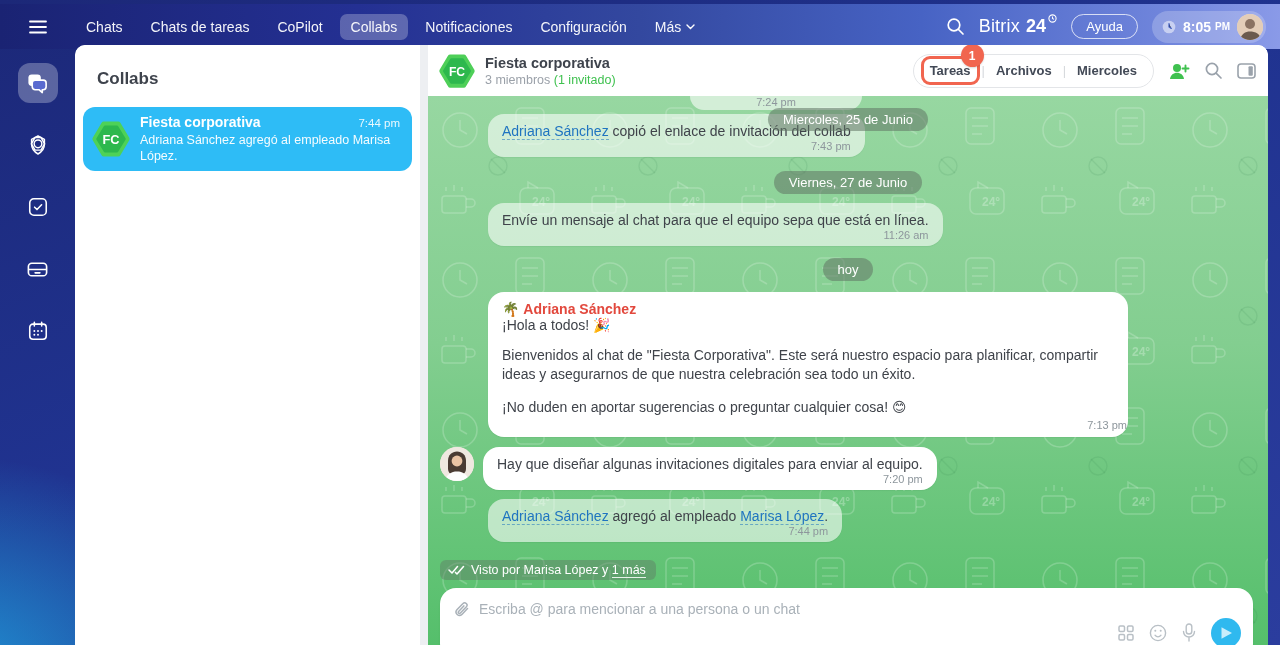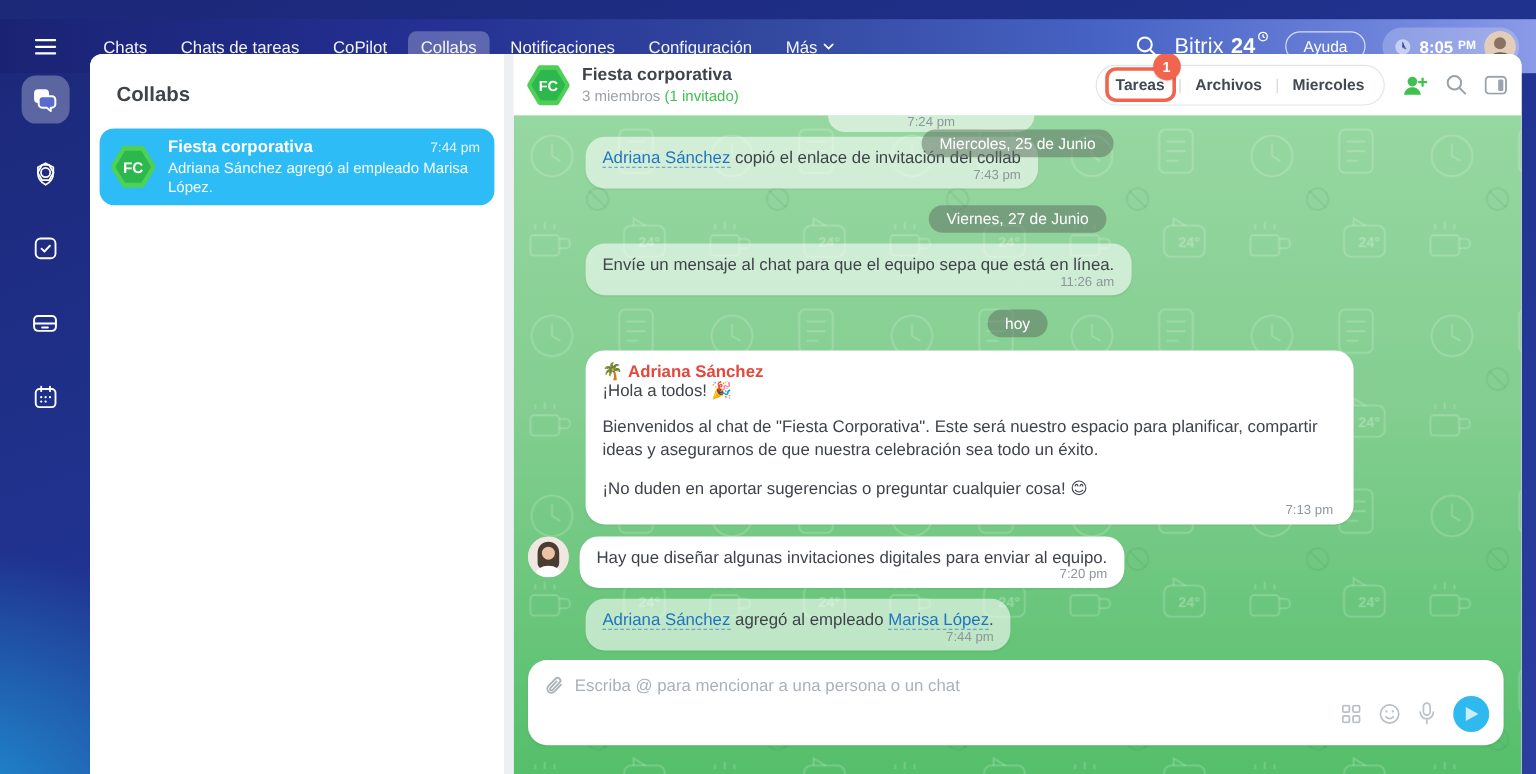--- a/index.html
+++ b/index.html
@@ -7,21 +7,21 @@
   body {
     font-family:"Liberation Sans","DejaVu Sans",sans-serif;
     background:
       radial-gradient(420px 320px at -50px 680px, rgba(30,165,225,.85), rgba(30,165,225,0) 70%),
       linear-gradient(160deg,#1c2878 0%,#203390 45%,#2b3d9e 100%);
     position:relative;
   }
 
   
   .topbar {
-    position:absolute; top:16px; left:0; width:1280px; height:45px;
+    position:absolute; top:4px; left:0; width:1280px; height:45px;
     background:linear-gradient(90deg,#1a2373 0%,#243093 28%,#33489f 50%,#4763c4 72%,#7287dd 92%,#8a9ae8 100%);
     display:flex; align-items:center; color:#fff;
   }
   .burger { width:75px; display:flex; justify-content:center; cursor:pointer; }
   .burger svg { display:block; }
   .nav { display:flex; align-items:center; gap:6px; }
   .nav-item { font-size:14px; color:rgba(255,255,255,.95); padding:5px 11px; border-radius:7px; cursor:pointer; white-space:nowrap; display:flex; align-items:center; gap:5px;}
   .nav-item.active { background:rgba(255,255,255,.26); }
   .top-right { margin-left:auto; display:flex; align-items:center; gap:14px; padding-right:14px; }
   .brand { font-size:18px; letter-spacing:.2px; display:flex; align-items:flex-start; gap:2px; }
@@ -86,21 +86,21 @@
 
   .clipped { position:absolute; top:-16px; left:262px; width:172px; height:30px; background:rgba(255,255,255,.58); border-radius:14px; font-size:11px; color:#8d969c; display:flex; align-items:flex-end; justify-content:center; padding-bottom:2px;}
 
   .m1 { margin:18px 0 0 60px; }
   .p2 { margin-top:14px; }
   .m2 { margin:9px 0 0 60px; }
   .p3 { margin-top:12px; }
   .m3 { margin:11px 0 0 60px; width:640px; padding-bottom:20px;}
   .m3 .author { color:#e2483d; font-weight:700; font-size:14px; }
   .m3 p { margin-top:13px; line-height:1.38; }
-  .m3 .big-time { position:absolute; right:17px; bottom:6px; font-size:11px; color:#8d969c; }
+  .m3 .big-time { position:absolute; right:1px; bottom:6px; font-size:11px; color:#8d969c; }
   .m4row { display:flex; align-items:flex-start; gap:9px; margin:10px 0 0 12px; }
   .avatar-msg { width:34px; height:34px; border-radius:50%; overflow:hidden; flex:none; background:#ece4da;}
   .m5 { margin:9px 0 0 60px; }
   .seen { margin:18px 0 0 12px; background:rgba(96,117,101,.42); border-radius:6px; color:#fff; font-size:12.5px; display:flex; align-items:center; gap:6px; width:fit-content; padding:3px 10px 3px 8px;}
   .seen u { text-decoration:none; border-bottom:1px solid rgba(255,255,255,.85); }
 
   .composer { position:relative; margin:8px 15px 9px 12px; height:71px; background:#fff; border-radius:16px; box-shadow:0 1px 2px rgba(20,60,30,.08); }
   .composer .in-row { display:flex; align-items:center; gap:9px; padding:13px 14px 0 14px; }
   .composer input { border:none; outline:none; flex:1; font-size:14px; color:#4c1d95; font-family:inherit; background:transparent;}
   .composer input::placeholder { color:#a9b1b8; }
@@ -346,20 +346,26 @@
             <span>Hay que diseñar algunas invitaciones digitales para enviar al equipo.</span>
             <div class="msg-time">7:20 pm</div>
           </div>
         </div>
 
         <div class="bubble sys m5">
           <span class="lnk">Adriana Sánchez</span><span> agregó al empleado </span><span class="lnk">Marisa López</span><span>.</span>
           <div class="msg-time">7:44 pm</div>
         </div>
 
+        <div class="seen">
+          <svg width="17" height="10" viewBox="0 0 17 10" fill="none" stroke="#fff" stroke-width="1.5" stroke-linecap="round" stroke-linejoin="round">
+              <path d="M1 5l3 3 5.5-6.5M7.5 7.4L9 9l6.5-7.5"></path>
+            </svg>
+          <span><span>Visto por Marisa López y </span><u>1 más</u></span>
+        </div>
 
         <div class="composer">
           <div class="in-row">
             <svg width="16" height="17" viewBox="0 0 16 17" fill="none" stroke="#a9b1b8" stroke-width="1.5" stroke-linecap="round">
                 <path d="M13.5 7.5l-5.6 5.9a3.4 3.4 0 0 1-5-4.6L9 2.6a2.3 2.3 0 0 1 3.4 3.1l-6 6.3a1.2 1.2 0 0 1-1.8-1.6l5.2-5.5"></path>
               </svg>
             <input type="text" placeholder="Escriba @ para mencionar a una persona o un chat" style="">
           </div>
           <div class="comp-icons">
             <svg width="16" height="16" viewBox="0 0 16 16" fill="none" stroke="#b9c0c6" stroke-width="1.5">

